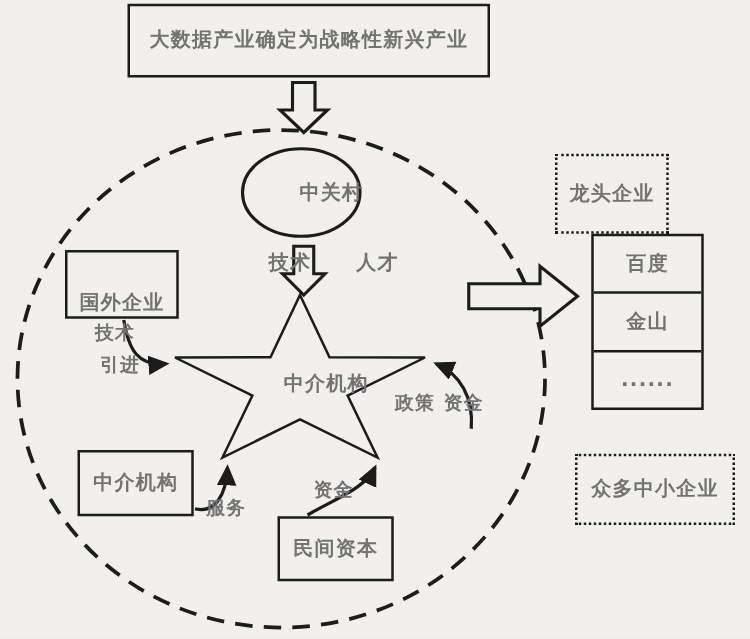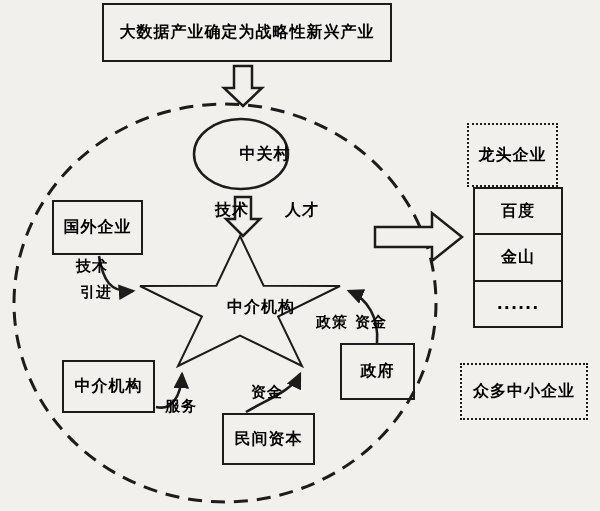--- a/index.html
+++ b/index.html
@@ -5,21 +5,21 @@
   html,body{margin:0;padding:0;}
   body{
     font-family:"DejaVu Sans","Liberation Sans",sans-serif;
     background:#e8e7e4;
   }
   .canvas{
     position:relative;
     width:600px;height:511px;
     background:#f1f0ed;
     overflow:hidden;
-    color:#000000;
+    color:#737373;
     text-decoration:underline;
   }
   .shapes{position:absolute;left:0;top:0;width:600px;height:511px;}
   .box{
     position:absolute;
     border:2px solid #1c1c1c;
     display:flex;align-items:center;justify-content:center;
     box-sizing:border-box;
     background:transparent;
     font-size:16px;font-weight:600;letter-spacing:1px;
@@ -80,43 +80,40 @@
     <span>大数据产业确定为战略性新兴产业</span>
   </div>
 
   <div class="lbl big" style="left:193px;top:140px;width:96px;height:28px;">中关村</div>
 
   <div class="lbl big" style="left:187px;top:200px;width:42px;height:20px;">技术</div>
   <div class="lbl big" style="left:257px;top:200px;width:42px;height:20px;">人才</div>
 
   <div class="lbl big" style="left:197px;top:297px;width:80px;height:20px;">中介机构</div>
 
-  <div class="box" style="left:52px;top:200px;width:91px;height:55px;">
+  <div class="box" style="left:52px;top:200px;width:91px;height:55px;align-items:flex-end;">
     <span>国外企业</span>
   </div>
   <div class="lbl" style="left:74px;top:257px;width:36px;height:18px;">技术</div>
   <div class="lbl" style="left:78px;top:283px;width:36px;height:18px;">引进</div>
 
   <div class="box" style="left:62px;top:360px;width:93px;height:53px;">
     <span>中介机构</span>
   </div>
   <div class="lbl" style="left:163px;top:397px;width:36px;height:18px;">服务</div>
 
   <div class="box" style="left:222px;top:413px;width:93px;height:52px;">
     <span>民间资本</span>
   </div>
   <div class="lbl" style="left:249px;top:383px;width:36px;height:18px;">资金</div>
 
-  <div class="box" style="left:340px;top:343px;width:75px;height:57px;">
-    <span>政府</span>
-  </div>
   <div class="lbl" style="left:314px;top:313px;width:36px;height:18px;">政策</div>
   <div class="lbl" style="left:353px;top:313px;width:36px;height:18px;">资金</div>
 
-  <div class="box dotted" style="left:467px;top:123px;width:91px;height:64px;">
+  <div class="box dotted" style="left:444px;top:123px;width:91px;height:64px;">
     <span>龙头企业</span>
   </div>
   <div class="list-stack" style="left:473px;top:187px;width:90px;height:141px;">
     <div class="list-cell">百度</div>
     <div class="list-cell">金山</div>
     <div class="list-cell">......</div>
   </div>
 
   <div class="box dotted" style="left:460px;top:363px;width:128px;height:57px;">
     <span>众多中小企业</span>

